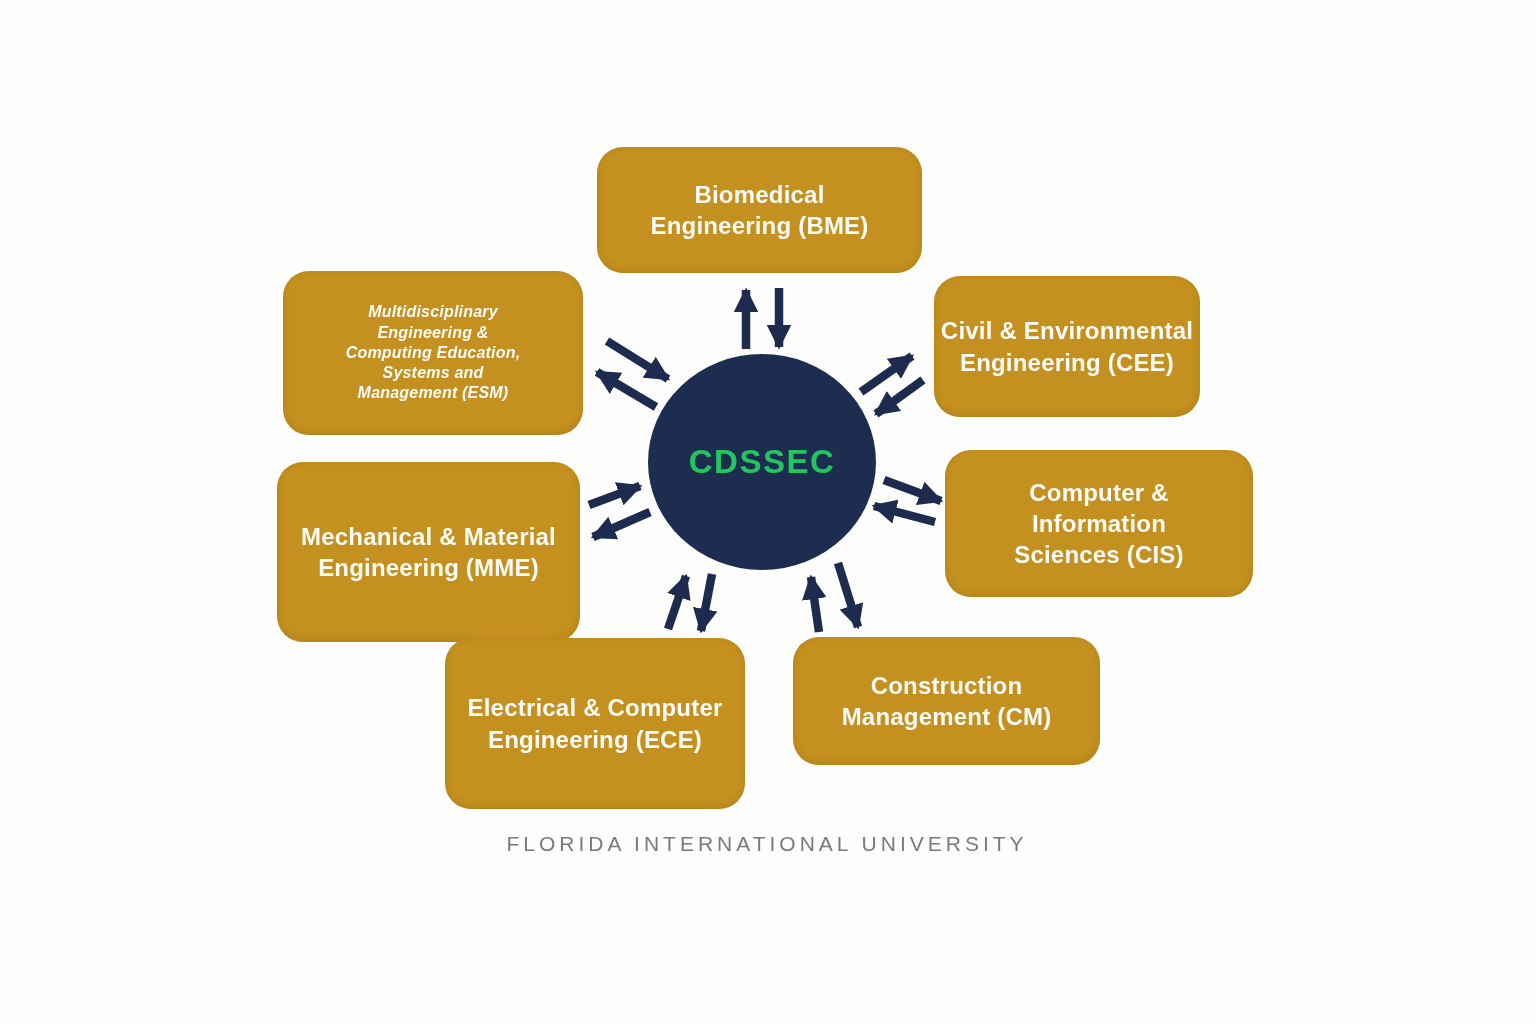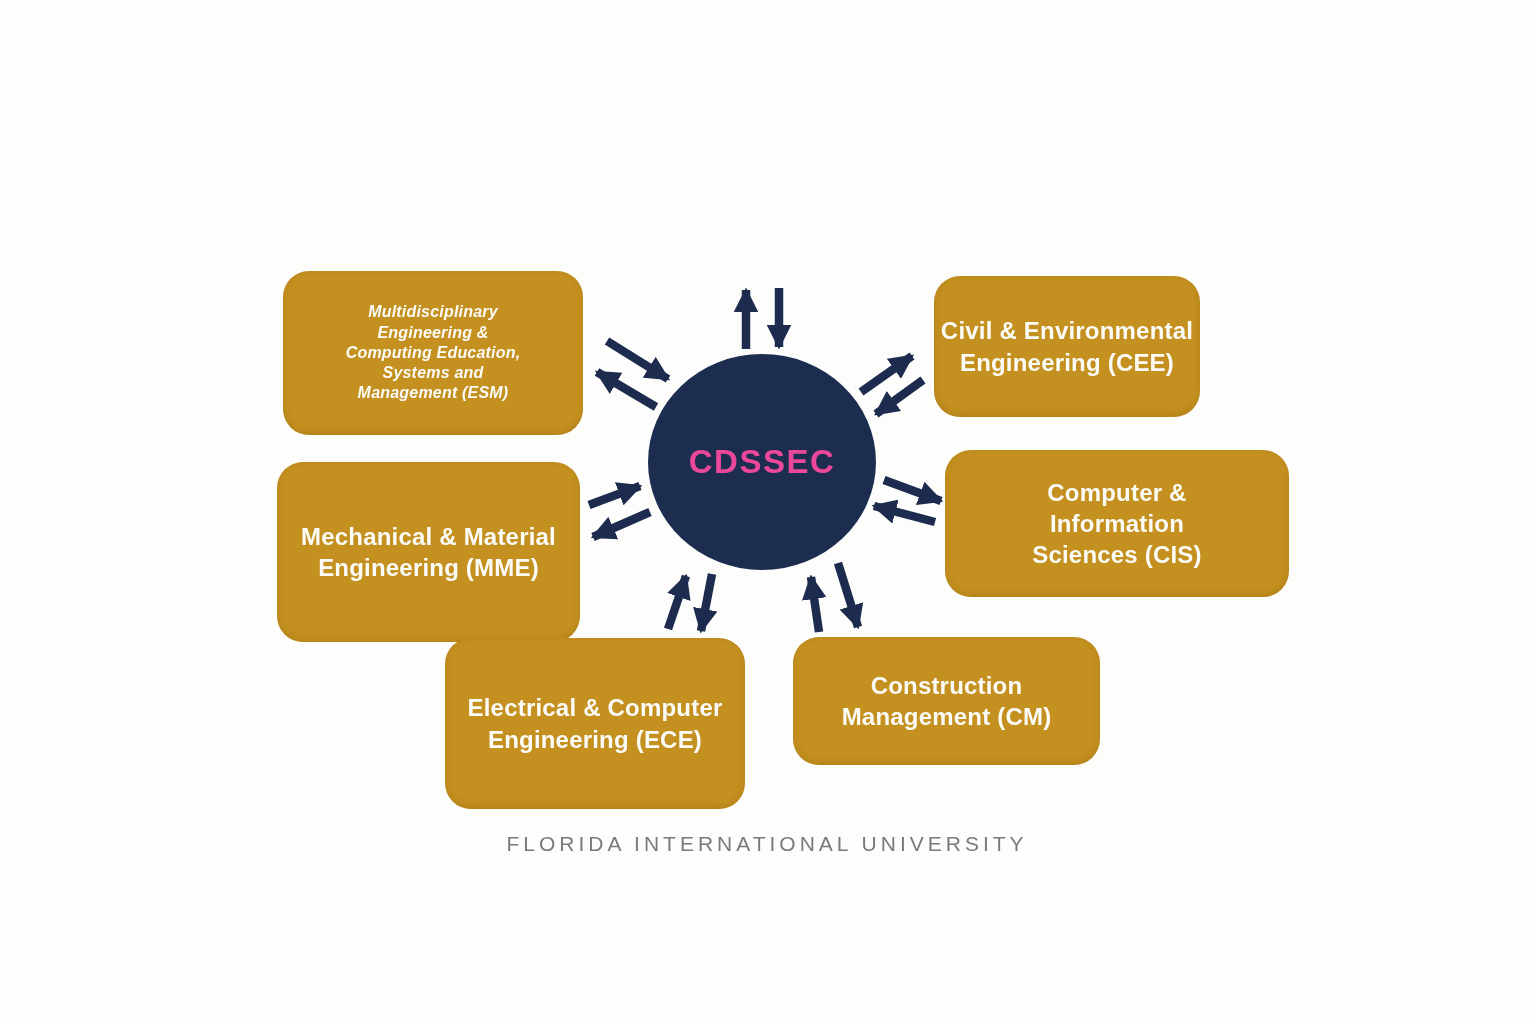--- a/index.html
+++ b/index.html
@@ -42,21 +42,21 @@
     position: absolute;
     left: 648px; top: 354px;
     width: 228px; height: 216px;
     border-radius: 50%;
     background: var(--center-fill, #1c2d50);
     display: flex;
     align-items: center;
     justify-content: center;
   }
   .hub-label {
-    color: #ec4899;
+    color: #22c55e;
     font-size: 33px;
     font-weight: bold;
     letter-spacing: 1.5px;
   }
   .footer {
     position: absolute;
     left: 0; top: 832px;
     width: 1460px;
     text-align: center;
     color: var(--footer-text, #7a7a7a);
@@ -93,34 +93,36 @@
     <line x1="589" y1="505" x2="640" y2="486" marker-end="url(#ah)"></line>
     <line x1="650" y1="512" x2="593" y2="537" marker-end="url(#ah)"></line>
 
     <line x1="668" y1="629" x2="686" y2="576" marker-end="url(#ah)"></line>
     <line x1="712" y1="574" x2="701" y2="631" marker-end="url(#ah)"></line>
 
     <line x1="819" y1="632" x2="811" y2="577" marker-end="url(#ah)"></line>
     <line x1="838" y1="563" x2="858" y2="627" marker-end="url(#ah)"></line>
   </svg>
 
+  <div class="node" style="left:597px; top:147px; width:325px; height:126px;">Biomedical
+Engineering (BME)</div>
 
   <div class="node esm" style="left:283px; top:271px; width:300px; height:164px;">Multidisciplinary
 Engineering &amp;
 Computing Education,
 Systems and
 Management (ESM)</div>
 
   <div class="node" style="left:934px; top:276px; width:266px; height:141px;">Civil &amp; Environmental
 Engineering (CEE)</div>
 
   <div class="node" style="left:277px; top:462px; width:303px; height:180px;">Mechanical &amp; Material
 Engineering (MME)</div>
 
-  <div class="node" style="left:945px; top:450px; width:344px; height:147px;">Computer &amp;
+  <div class="node" style="left:945px; top:450px; width:308px; height:147px;">Computer &amp;
 Information
 Sciences (CIS)</div>
 
   <div class="node" style="left:445px; top:638px; width:300px; height:171px;">Electrical &amp; Computer
 Engineering (ECE)</div>
 
   <div class="node" style="left:793px; top:637px; width:307px; height:128px;">Construction
 Management (CM)</div>
 
   <div class="hub">

